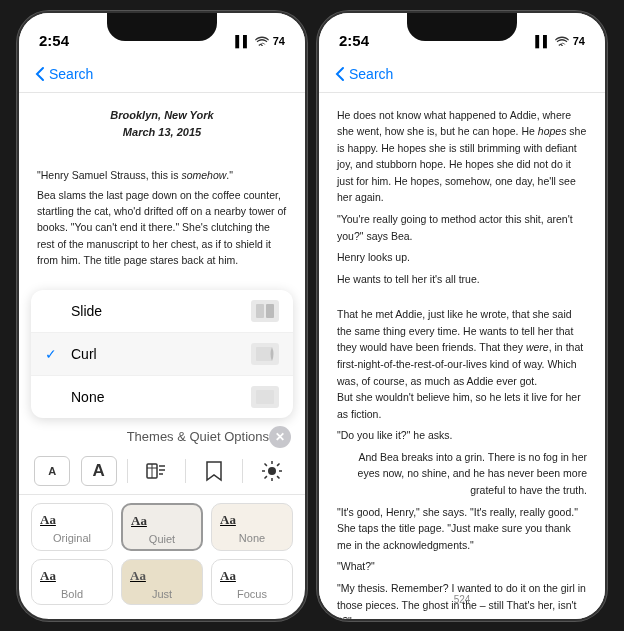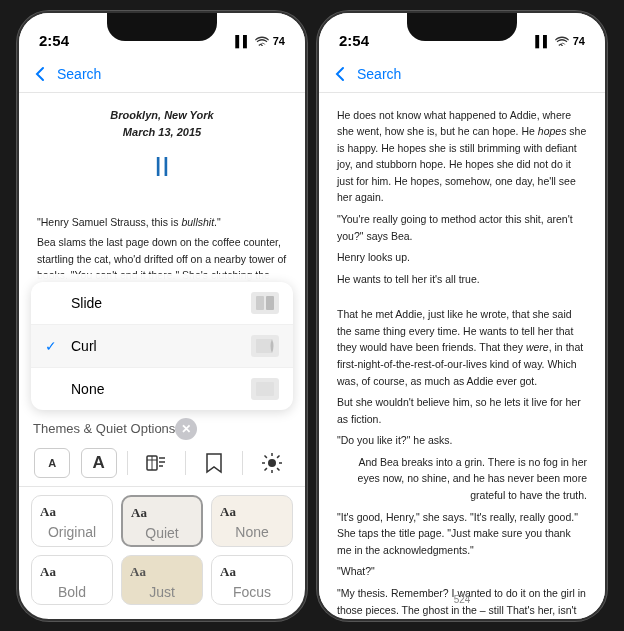--- a/index.html
+++ b/index.html
@@ -49,21 +49,21 @@
       display: flex;
       align-items: center;
       padding: 0 16px;
       border-bottom: 1px solid #e5e5e5;
     }
     .nav-back {
       color: #007AFF;
       font-size: 14px;
       display: flex;
       align-items: center;
-      gap: 12px;
+      gap: 4px;
     }
     .nav-back svg { width: 10px; height: 16px; }
     
     .book-content {
       background: #fff;
       padding: 14px 18px;
       flex: 1;
       font-size: 10.5px;
       line-height: 1.55;
       color: #222;
@@ -125,21 +125,21 @@
       display: flex;
       align-items: center;
       justify-content: center;
       font-size: 8px;
       color: #666;
     }
     
     .themes-bar {
       display: flex;
       align-items: center;
-      justify-content: flex-start;
+      justify-content: flex-end;
       padding: 8px 14px 4px;
     }
     .close-btn {
       width: 22px;
       height: 22px;
       background: #c7c7cc;
       border-radius: 50%;
       display: flex;
       align-items: center;
       justify-content: center;
@@ -179,29 +179,30 @@
     }
     .theme-card {
       border-radius: 10px;
       overflow: hidden;
       border: 1.5px solid #ddd;
       background: #fff;
     }
     .theme-card.selected { border-color: #aaa; border-width: 2px; }
     .theme-card-inner {
       padding: 6px 8px 2px;
+      text-decoration: underline;
     }
     .theme-card-text {
       font-size: 13px;
       font-weight: 600;
       font-family: Georgia, serif;
       color: inherit;
     }
     .theme-card-label {
-      font-size: 14px;
+      font-size: 11px;
       color: #888;
       text-align: center;
       padding: 2px 0 4px;
     }
     
     .right-book-content {
       background: #fff;
       padding: 14px 18px;
       font-size: 10.5px;
       line-height: 1.58;
@@ -258,24 +259,23 @@
         <span>Search</span>
       </div>
     </div>
 
     <div class="book-content" style="height:210px;">
       <div class="book-header">
         <div class="location">
           <span>Brooklyn, New York</span><br>
           <span>March 13, 2015</span>
         </div>
-        <div class="chapter">II</div>
       </div>
       <div class="book-text">
-        <p>"Henry Samuel Strauss, this is <em>bullshit</em>."</p>
+        <p>"Henry Samuel Strauss, this is <em>somehow</em>."</p>
         <p>Bea slams the last page down on the coffee counter, startling the cat, who'd drifted off on a nearby tower of books. "You can't end it there." She's clutching the rest of the manuscript to her chest, as if to shield it from him. The title page stares back at him.</p>
 
       </div>
     </div>
 
     <div class="overlay">
 
       <div class="transition-menu">
         <div class="transition-item">
           <div class="transition-left">
@@ -424,21 +424,21 @@
           </svg>
         <span>Search</span>
       </div>
     </div>
 
     <div class="right-book-content">
       <p style="margin-bottom:5px;">He does not know what happened to Addie, where she went, how she is, but he can hope. He <em>hopes</em> she is happy. He hopes she is still brimming with defiant joy, and stubborn hope. He hopes she did not do it just for him. He hopes, somehow, one day, he'll see her again.</p>
       <p style="margin-bottom:5px;">"You're really going to method actor this shit, aren't you?" says Bea.</p>
       <p style="margin-bottom:5px;">Henry looks up.</p>
       <p style="margin-bottom:19px;">He wants to tell her it's all true.</p>
-      <p style="margin-bottom:5px;">That he met Addie, just like he wrote, that she said the same thing every time. He wants to tell her that they would have been friends. That they <em>were</em>, in that first-night-of-the-rest-of-our-lives kind of way. Which was, of course, as much as Addie ever got.</p>
+      <p style="">That he met Addie, just like he wrote, that she said the same thing every time. He wants to tell her that they would have been friends. That they <em>were</em>, in that first-night-of-the-rest-of-our-lives kind of way. Which was, of course, as much as Addie ever got.</p>
       <p style="margin-bottom:5px;">But she wouldn't believe him, so he lets it live for her as fiction.</p>
       <p style="margin-bottom:5px;">"Do you like it?" he asks.</p>
       <p style="margin-bottom:5px;text-align:right;">And Bea breaks into a grin. There is no fog in her eyes now, no shine, and he has never been more grateful to have the truth.</p>
       <p style="margin-bottom:5px;">"It's good, Henry," she says. "It's really, really good." She taps the title page. "Just make sure you thank me in the acknowledgments."</p>
       <p style="margin-bottom:5px;">"What?"</p>
       <p style="margin-bottom:5px;">"My thesis. Remember? I wanted to do it on the girl in those pieces. The ghost in the ‒ still That's her, isn't it?"</p>
 
     </div>
 
     <div class="page-number">524</div>

